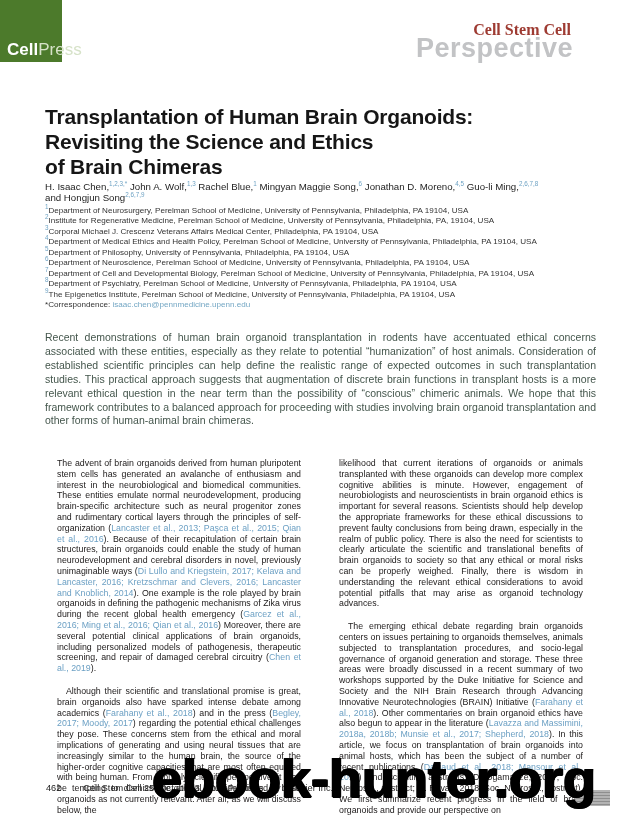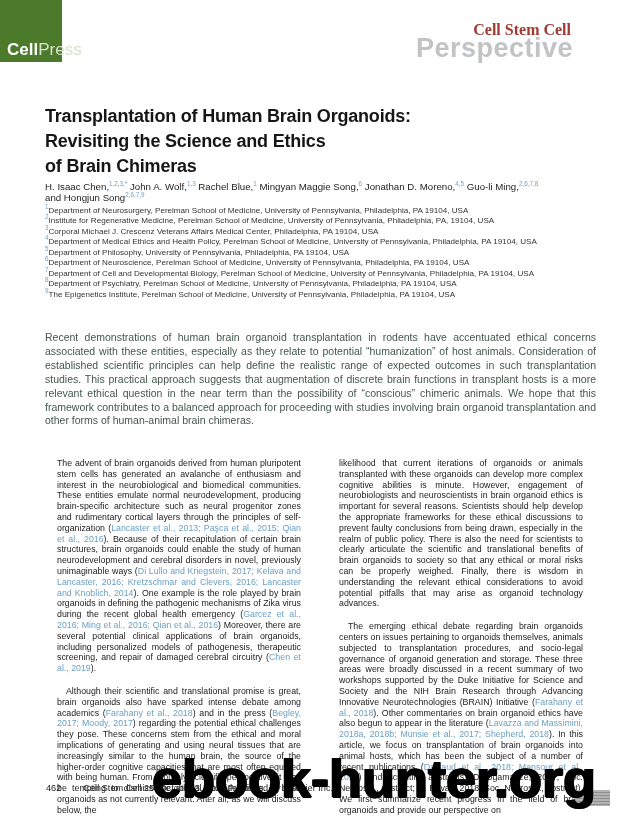--- a/index.html
+++ b/index.html
@@ -10,21 +10,21 @@
     -webkit-font-smoothing:antialiased;
   }
   
   .logo{position:absolute;left:0;top:0;width:62px;height:62px;background:#4C7A2B;}
   .logo-text{position:absolute;left:7px;bottom:7px;font-size:17px;line-height:11px;white-space:nowrap;}
   .logo-cell{color:#ffffff;font-weight:bold;}
   .logo-press{color:#d6e2c8;font-weight:normal;}
   .journal-name{position:absolute;right:57px;top:21px;font-size:16px;font-weight:bold;color:#9E3B32;font-family:Liberation Serif, serif;}
   .article-type{position:absolute;right:55px;top:33px;font-size:27px;font-weight:bold;color:#C2C3C5;letter-spacing:0.5px;}
   
-  .title{position:absolute;left:45px;top:104px;width:540px;font-size:18px;line-height:25px;font-weight:bold;color:#161616;letter-spacing:-0.2px;}
+  .title{position:absolute;left:45px;top:104px;width:540px;font-size:21px;line-height:25px;font-weight:bold;color:#161616;letter-spacing:-0.2px;}
   .authors{position:absolute;left:45px;top:181px;width:555px;font-size:9.7px;line-height:11.4px;color:#1d1d1d;}
   .authors sup, .affils sup{font-size:6.3px;color:#6FA3C4;line-height:0;}
   
   .affils{position:absolute;left:45px;top:206px;width:555px;font-size:8.1px;line-height:10.45px;color:#333333;}
   .affils .link, .link{color:#74A7C4;text-decoration:none;}
   .corr-label{color:#333333;}
   
   .abstract{position:absolute;left:45px;top:331px;width:551px;font-size:10.5px;line-height:13.9px;color:#44564C;text-align:justify;}
   
   .bodycol{position:absolute;top:446px;width:268px;font-size:8.8px;line-height:10.8px;color:#232020;text-align:justify;}
@@ -69,20 +69,23 @@
         <div><sup>1</sup>Department of Neurosurgery, Perelman School of Medicine, University of Pennsylvania, Philadelphia, PA 19104, USA</div>
         <div><sup>2</sup>Institute for Regenerative Medicine, Perelman School of Medicine, University of Pennsylvania, Philadelphia, PA, 19104, USA</div>
         <div><sup>3</sup>Corporal Michael J. Crescenz Veterans Affairs Medical Center, Philadelphia, PA 19104, USA</div>
         <div><sup>4</sup>Department of Medical Ethics and Health Policy, Perelman School of Medicine, University of Pennsylvania, Philadelphia, PA 19104, USA</div>
         <div><sup>5</sup>Department of Philosophy, University of Pennsylvania, Philadelphia, PA 19104, USA</div>
         <div><sup>6</sup>Department of Neuroscience, Perelman School of Medicine, University of Pennsylvania, Philadelphia, PA 19104, USA</div>
         <div><sup>7</sup>Department of Cell and Developmental Biology, Perelman School of Medicine, University of Pennsylvania, Philadelphia, PA 19104, USA</div>
         <div><sup>8</sup>Department of Psychiatry, Perelman School of Medicine, University of Pennsylvania, Philadelphia, PA 19104, USA</div>
         <div><sup>9</sup>The Epigenetics Institute, Perelman School of Medicine, University of Pennsylvania, Philadelphia, PA 19104, USA</div>
       </div>
+    <div>
+      <span class="corr-label">*Correspondence: </span><span class="link">isaac.chen@pennmedicine.upenn.edu</span>
+    </div>
   </div>
 
   <div class="abstract">Recent demonstrations of human brain organoid transplantation in rodents have accentuated ethical concerns associated with these entities, especially as they relate to potential “humanization” of host animals. Consideration of established scientific principles can help define the realistic range of expected outcomes in such transplantation studies. This practical approach suggests that augmentation of discrete brain functions in transplant hosts is a more relevant ethical question in the near term than the possibility of “conscious” chimeric animals. We hope that this framework contributes to a balanced approach for proceeding with studies involving brain organoid transplantation and other forms of human-animal brain chimeras.</div>
 
   <div class="bodycol col-left">
       <p>The advent of brain organoids derived from human pluripotent stem cells has generated an avalanche of enthusiasm and interest in the neurobiological and biomedical communities. These entities emulate normal neurodevelopment, producing brain-specific architecture such as neural progenitor zones and rudimentary cortical layers through the principles of self-organization (<span class="cite">Lancaster et al., 2013; Paşca et al., 2015; Qian et al., 2016</span>). Because of their recapitulation of certain brain structures, brain organoids could enable the study of human neurodevelopment and cerebral disorders in novel, previously unimaginable ways (<span class="cite">Di Lullo and Kriegstein, 2017; Kelava and Lancaster, 2016; Kretzschmar and Clevers, 2016; Lancaster and Knoblich, 2014</span>). One example is the role played by brain organoids in defining the pathogenic mechanisms of Zika virus during the recent global health emergency (<span class="cite">Garcez et al., 2016; Ming et al., 2016; Qian et al., 2016</span>) Moreover, there are several potential clinical applications of brain organoids, including personalized models of pathogenesis, therapeutic screening, and repair of damaged cerebral circuitry (<span class="cite">Chen et al., 2019</span>).</p>
       <p class="indent">Although their scientific and translational promise is great, brain organoids also have sparked intense debate among academics (<span class="cite">Farahany et al., 2018</span>) and in the press (<span class="cite">Begley, 2017; Moody, 2017</span>) regarding the potential ethical challenges they pose. These concerns stem from the ethical and moral implications of generating and using neural tissues that are increasingly similar to the human brain, the source of the higher-order cognitive capacities that are most often equated with being human. From a purely scientific perspective, it may be tempting to dismiss the ethical considerations of brain organoids as not currently relevant. After all, as we will discuss below, the</p>
     </div>
   <div class="bodycol col-right">
       <p>likelihood that current iterations of organoids or animals transplanted with these organoids can develop more complex cognitive abilities is minute. However, engagement of neurobiologists and neuroscientists in brain organoid ethics is important for several reasons. Scientists should help develop the appropriate frameworks for these ethical discussions to prevent faulty conclusions from being drawn, especially in the realm of public policy. There is also the need for scientists to clearly articulate the scientific and translational benefits of brain organoids to society so that any ethical or moral risks can be properly weighed. Finally, there is wisdom in understanding the relevant ethical considerations to avoid potential pitfalls that may arise as organoid technology advances.</p>

